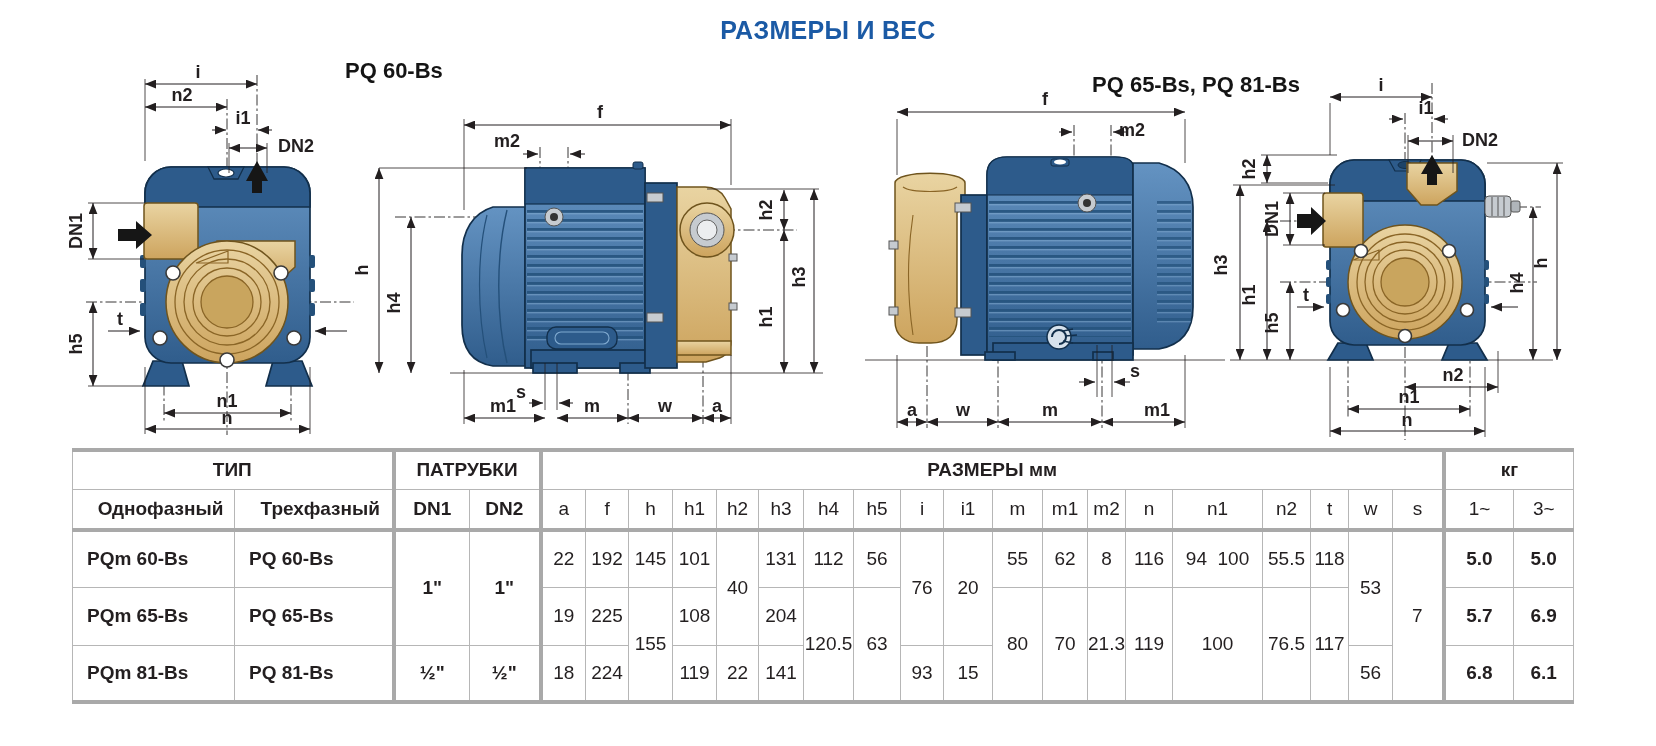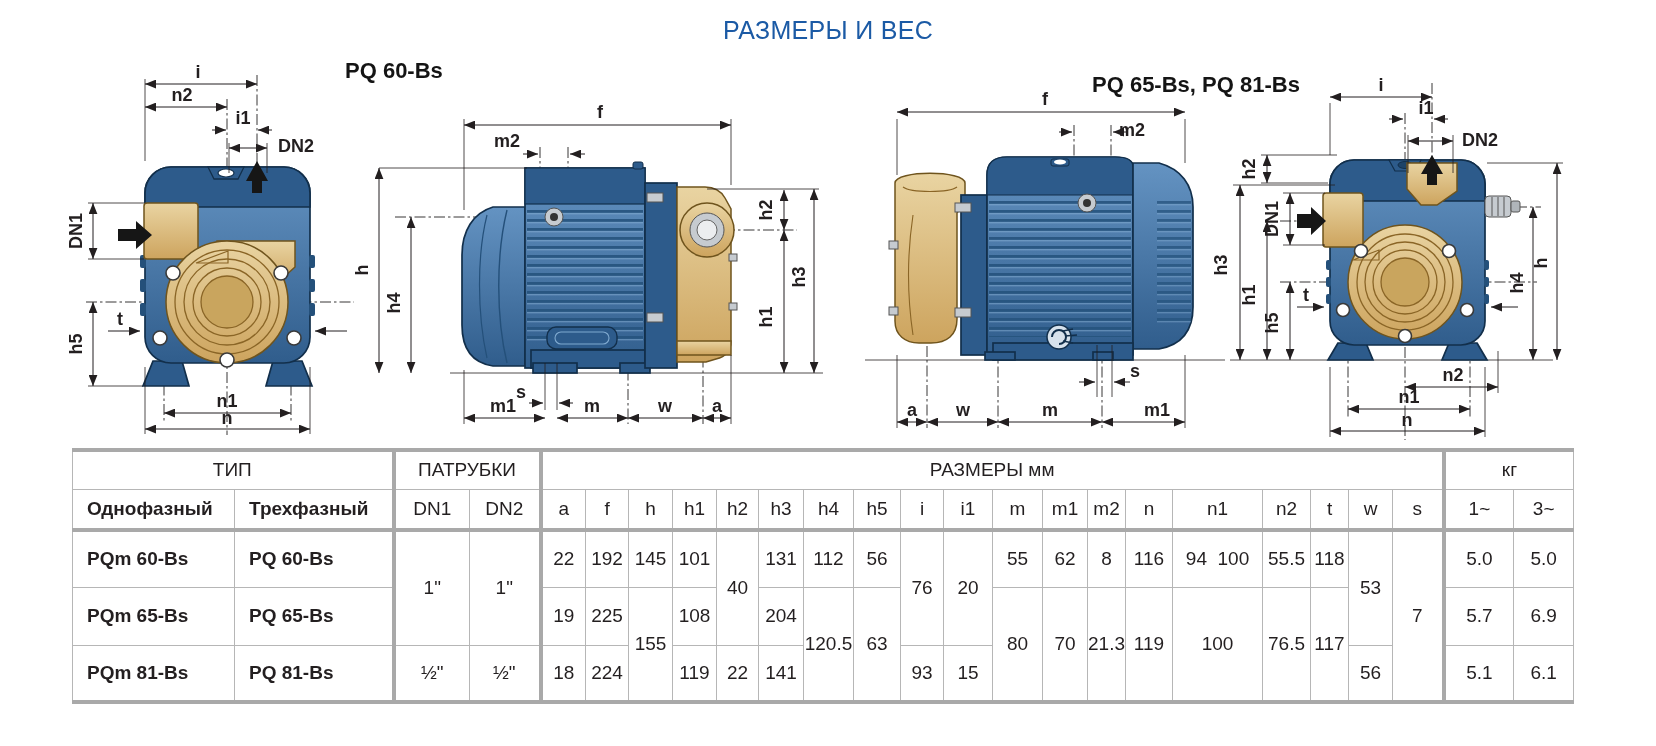--- a/index.html
+++ b/index.html
@@ -1,31 +1,31 @@
 <!DOCTYPE html>
 <html><head>
 <meta charset="utf-8">
 <style>
   html,body{margin:0;padding:0;background:#fff;}
   body{width:1656px;height:746px;position:relative;overflow:hidden;
        font-family:"Liberation Sans",sans-serif;color:#231f20;}
   .abs{position:absolute;}
   #page-title{top:16px;left:0;width:1656px;text-align:center;
-      font-size:25px;font-weight:normal;color:#1b5aa5;letter-spacing:.3px;}
+      font-size:25px;font-weight:bold;color:#1b5aa5;letter-spacing:.3px;}
   .dtitle{font-size:22px;font-weight:bold;color:#141414;white-space:pre;}
   
   #spec-table{left:72px;top:448px;}
   table{border-collapse:collapse;table-layout:fixed;width:1501px;
         border-top:4px solid #a9a9a9;border-bottom:4px solid #a9a9a9;
         border-left:1px solid #b6b6b6;border-right:1px solid #b6b6b6;}
   th,td{border:1px solid #b6b6b6;text-align:center;font-size:19px;font-weight:normal;
         padding:0;white-space:pre;overflow:hidden;color:#231f20;}
-  tr.hdr2 th{border-bottom:4px solid #a9a9a9;}
+  tr.hdr2 th{border-bottom:4px solid #a9a9a9;text-align:center;}
   .tl{border-left:4px solid #a9a9a9 !important;}
-  .b{font-weight:normal;}
+  .b{font-weight:bold;}
   .name{text-align:left;padding-left:14px;font-weight:bold;}
   
   svg text{font-family:"Liberation Sans",sans-serif;}
   .dlab{font-size:18px;font-weight:bold;fill:#231f20;text-anchor:middle;}
   .dim{stroke:#231f20;stroke-width:1;fill:none;}
   .ext{stroke:#231f20;stroke-width:.8;fill:none;}
   .cl{stroke:#231f20;stroke-width:.9;fill:none;stroke-dasharray:11 3 2.5 3;}
   .outb{stroke:#122f4b;stroke-width:1.7;}
   .outg{stroke:#6f541d;stroke-width:1.5;}
   .ring{fill:none;stroke:#8a6526;stroke-width:1.3;}
@@ -491,18 +491,18 @@
     <td class="b tl">½"</td>
     <td class="b">½"</td>
     <td class="tl">18</td>
     <td>224</td>
     <td>119</td>
     <td>22</td>
     <td>141</td>
     <td>93</td>
     <td>15</td>
     <td>56</td>
-    <td class="b tl">5.1</td>
+    <td class="b tl">6.8</td>
     <td class="b">6.1</td>
   </tr>
 </tbody>
     </table>
 </div>
 
 </body></html>

